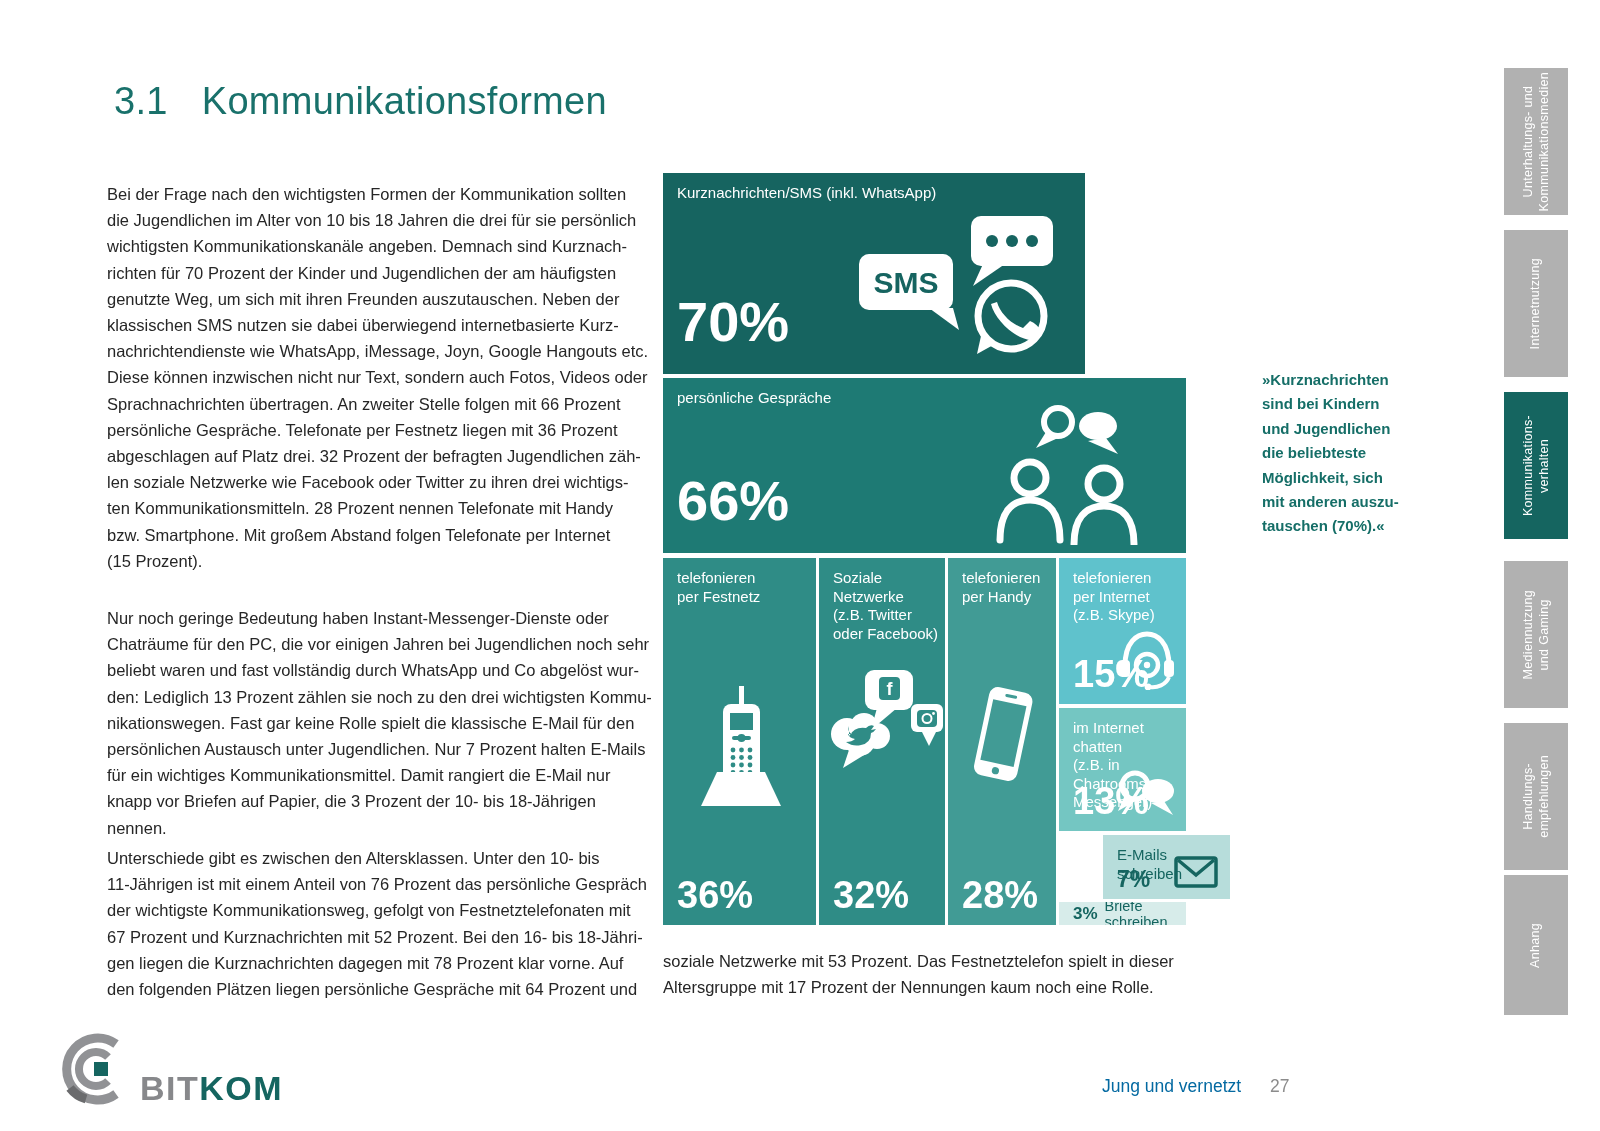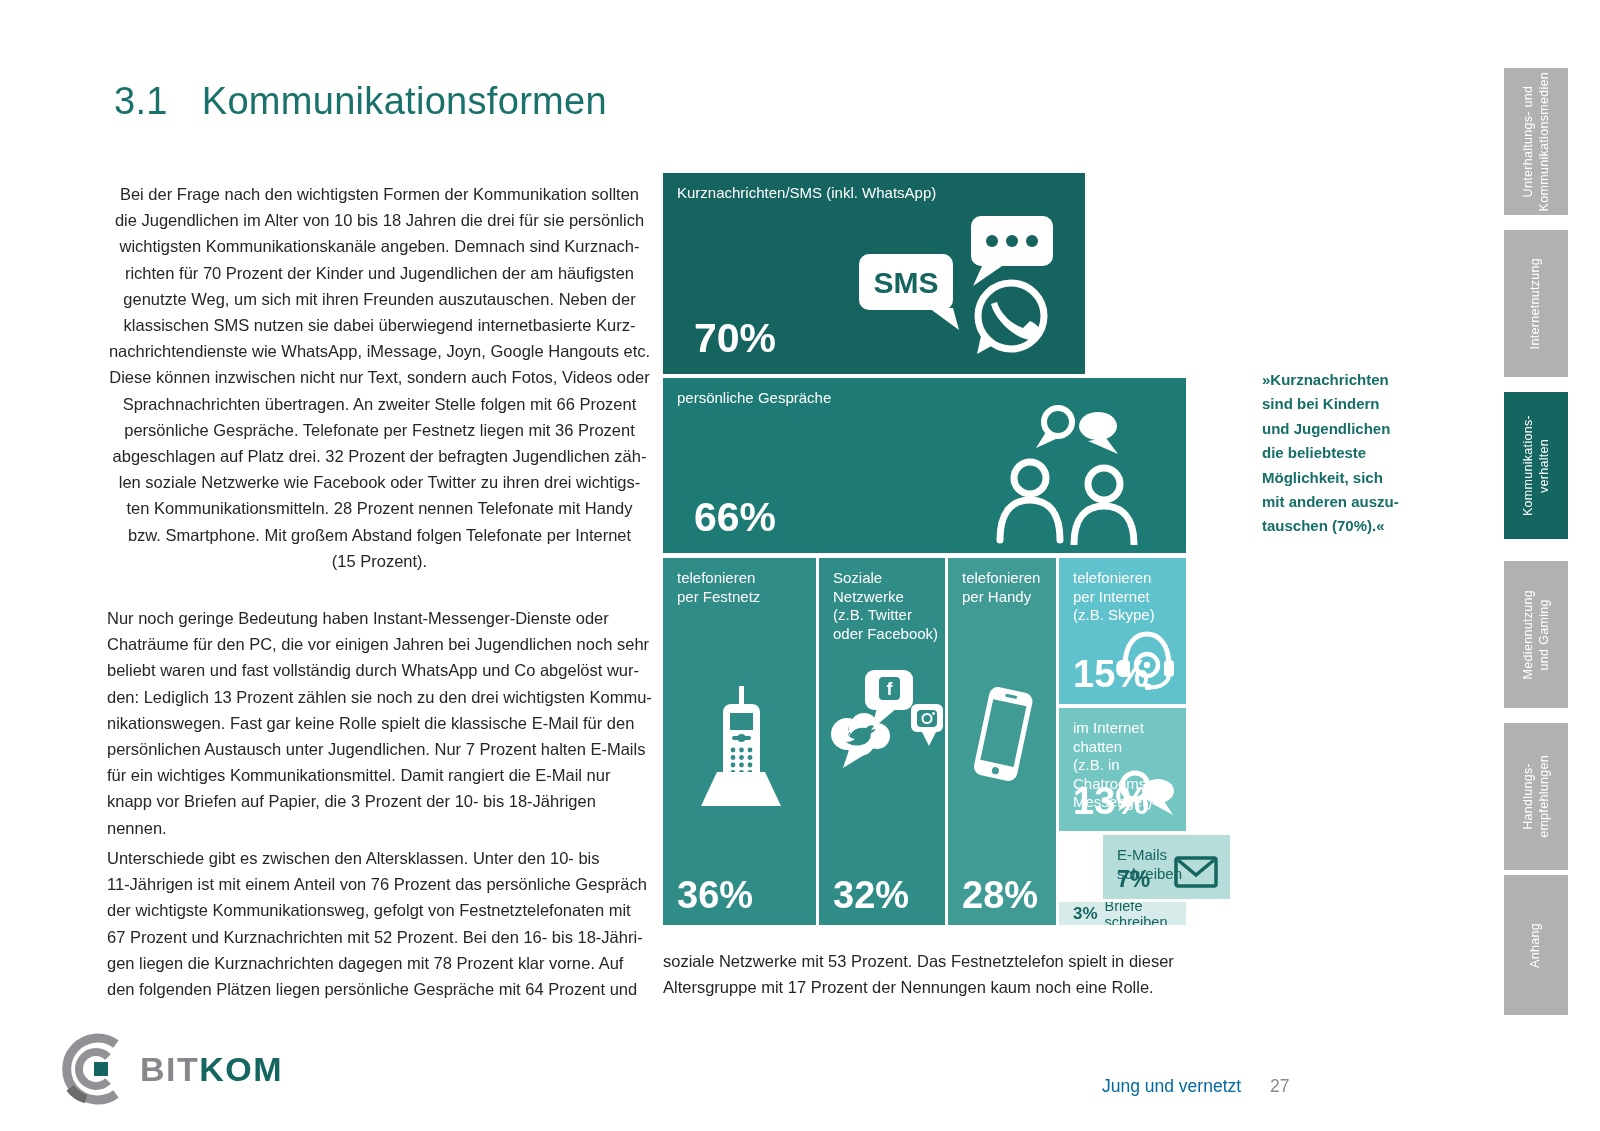--- a/index.html
+++ b/index.html
@@ -6,34 +6,34 @@
   .page {
     position:relative; width:1600px; height:1131px; background:#ffffff;
     font-family:"Liberation Sans","DejaVu Sans",sans-serif; overflow:hidden;
     margin:0 auto;
   }
   
   .doc-title { position:absolute; left:107px; top:80px; font-size:38px; color:#19716b; font-weight:400; letter-spacing:0.3px; }
   .doc-title .num { display:inline-block; margin-right:34px;margin-left:7px; }
   
   .copy { position:absolute; left:107px; width:545px; font-size:16.5px; line-height:26.2px; color:#262626; white-space:pre-line; }
-  .p1 { top:181px;text-align:center; }
+  .p1 { top:181px; }
   .p2 { top:605px; }
   .p3 { top:845px; }
   .continuation { position:absolute; left:663px; top:948px; width:530px; font-size:16.5px; line-height:26.2px; color:#262626; white-space:pre-line; }
   
   .quote { position:absolute; left:1262px; top:368px; width:210px; font-size:15px; font-weight:bold; line-height:24.4px; color:#156e67; white-space:pre-line; }
   
   .chart { position:absolute; left:663px; top:173px; width:523px; height:752px; }
   .blk { position:absolute; color:#fff; overflow:hidden; }
   .blk .lbl { position:absolute; left:14px; top:11px; font-size:15px; line-height:18.5px; white-space:pre-line; }
   .blk .val { position:absolute; left:14px; font-weight:bold; }
   .b70 { left:0; top:0; width:422px; height:201px; background:#166460; }
   .b66 { left:0; top:205px; width:523px; height:175px; background:#1e7a74; }
-  .b70 .val, .b66 .val { bottom:12px; font-size:41px;margin-left:17px; }
+  .b70 .val, .b66 .val { bottom:20px; font-size:56px; }
   .c36 { left:0;   top:385px; width:153px; height:367px; background:#2f8c86; }
   .c32 { left:156px; top:385px; width:126px; height:367px; background:#2f8c86; }
   .c28 { left:285px; top:385px; width:108px; height:367px; background:#419b95; }
   .c36 .val, .c32 .val, .c28 .val { bottom:8px; font-size:38px; }
   .b15 { left:396px; top:385px; width:127px; height:146px; background:#5fc2cc; }
   .b13 { left:396px; top:535px; width:127px; height:123px; background:#74c6c2; }
   .b15 .val, .b13 .val { bottom:8px; font-size:38px; }
   .b07 { left:396px; top:662px; width:127px; height:64px; background:#b7dddb; color:#156560;margin-left:44px; }
   .b07 .val { bottom:6px; font-size:23px; }
   .b03 { left:396px; top:729px; width:127px; height:23px; background:#d7ecea; color:#156560;
@@ -41,21 +41,21 @@
   .b03 .v { font-weight:bold; font-size:17px; margin-right:7px; }
   .b03 .l { font-size:14.5px; }
   .icon { position:absolute; }
   
   .tab { position:absolute; left:1504px; width:64px; height:147px; background:#b1b1b1;
          display:flex; align-items:center; justify-content:center; cursor:pointer; }
   .tab.active { background:#156560; }
   .tab span { writing-mode:vertical-rl; transform:rotate(180deg); color:#fff; font-size:12.5px;
               line-height:15.5px; text-align:center; white-space:pre-line; letter-spacing:0.3px; }
   
-  .logo { position:absolute; left:52px; top:1030px; display:flex; align-items:center; }
+  .logo { position:absolute; left:52px; top:1030px; display:flex; align-items:flex-end; }
   .logo .word { font-size:34px; font-weight:bold; letter-spacing:1.5px; margin-left:6px; }
   .logo .word .bit { color:#87888b; }
   .logo .word .kom { color:#156560; }
   .footer-title { position:absolute; left:1102px; top:1076px; font-size:17.5px; color:#0369a1; }
   .page-num   { position:absolute; left:1270px; top:1076px; font-size:17.5px; color:#8c8c8c; }
 </style>
 </head>
 <body>
 
 <div class="page">

